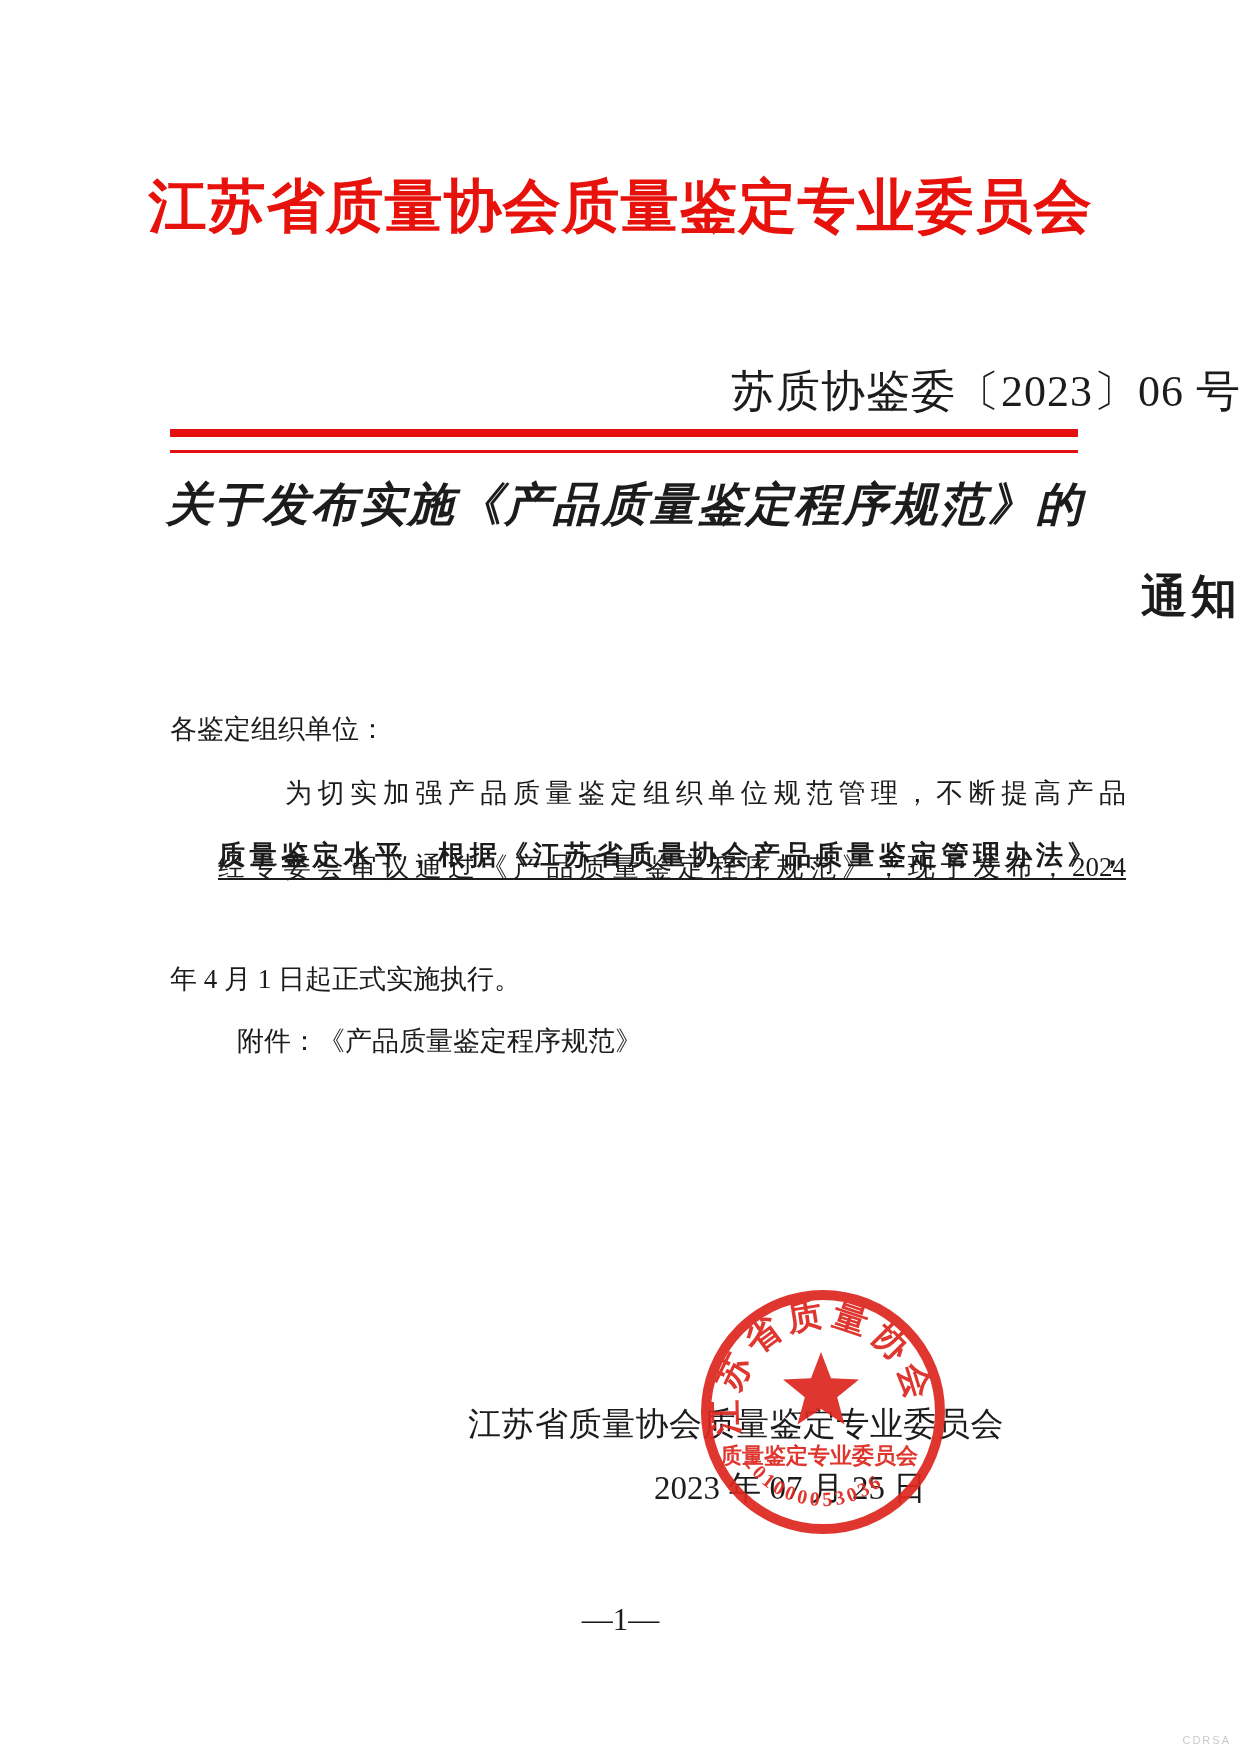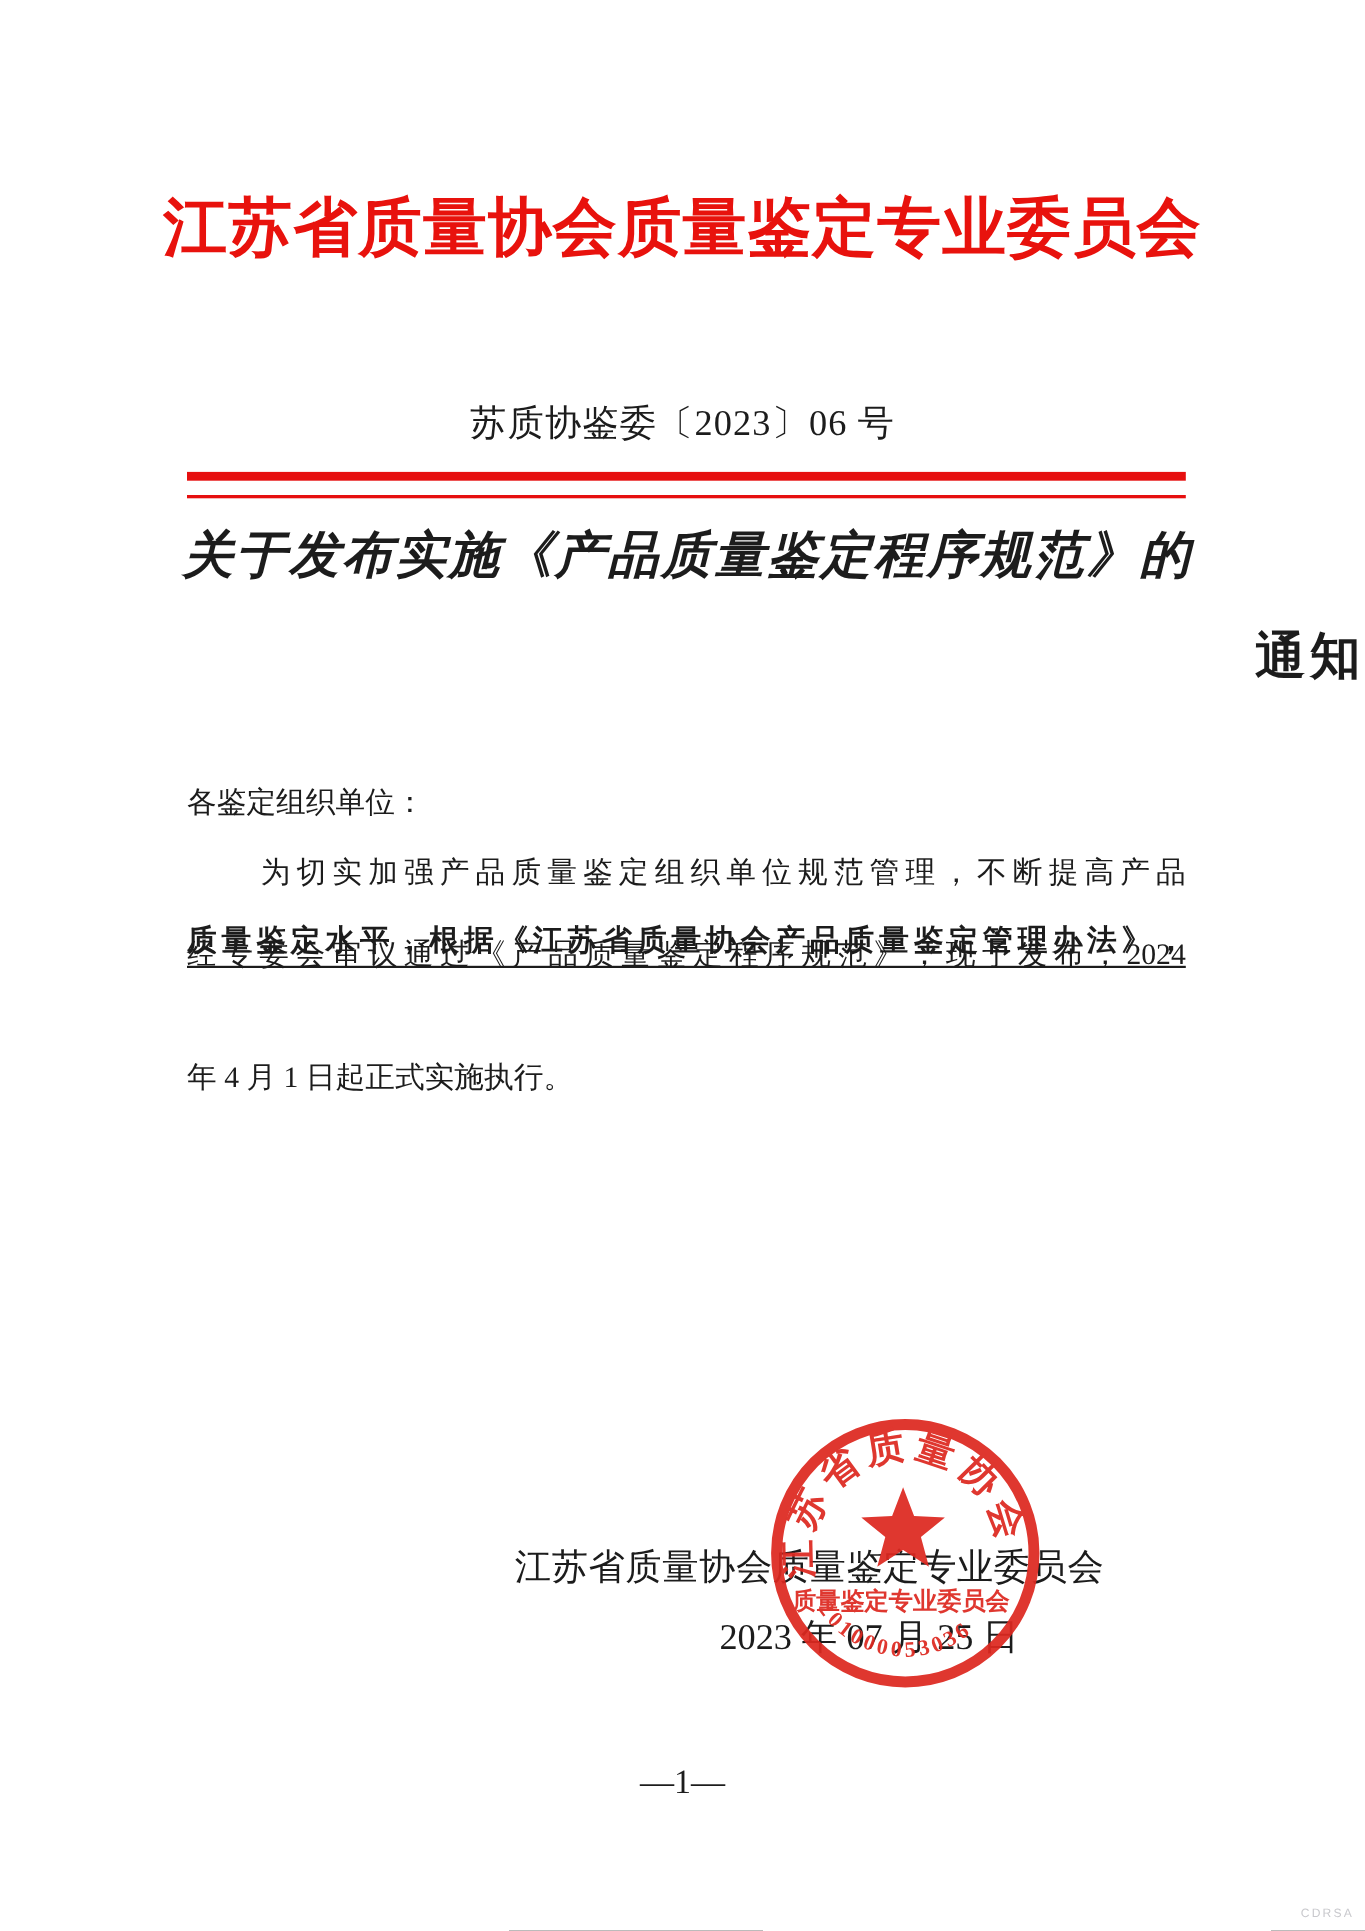--- a/index.html
+++ b/index.html
@@ -18,22 +18,22 @@
   .header-title {
     top: 168px; left: 0; width: 100%;
     text-align: center;
     font-size: 58px;
     font-weight: bold;
     color: var(--header-red, #e8120d);
     letter-spacing: 1px;
   }
   .doc-number {
     top: 362px; left: 0; width: 100%;
-    text-align: center;
-    font-size: 33px;
+    text-align: right;
+    font-size: 44px;
     letter-spacing: 1px;
   }
   .red-rule {
     top: 429px; left: 170px; width: 908px; height: 13px;
     border-top: 8px solid var(--rule-red, #e60f0f);
     border-bottom: 3px solid var(--rule-red, #e60f0f);
   }
   .title-l1 {
     top: 476px; left: 166px; width: 916px;
     font-size: 46px; font-weight: bold;
@@ -46,21 +46,21 @@
     font-size: 46px; font-weight: bold;
     text-align: right; letter-spacing: 4px;
   }
   .bline {
     left: 170px; width: 908px;
     font-size: 27px; line-height: 1.3;
     white-space: nowrap;
   }
   .bline.fill {
     white-space: normal;
-    text-align: justify; text-align-last: justify;
+    text-align: justify; text-align-last: justify; margin-left: 48px;
   }
   .bline.indent { padding-left: 67px; width: 841px; }
   .sal   { top: 712px; }
   .p1    { top: 776px; }
   .p2    { top: 838px; font-weight: bold; }
   .p3    { top: 850px; text-decoration: underline; }
   .p4    { top: 962px; }
   .attach{ top: 1024px; }
 
   .sig-org  { top: 1402px; left: 468px; font-size: 33px; letter-spacing: 0.5px; white-space: nowrap; }
@@ -108,20 +108,21 @@
   <div class="abs red-rule"></div>
 
   <div class="abs title-l1">关于发布实施《产品质量鉴定程序规范》的</div>
   <div class="abs title-l2">通知</div>
 
   <div class="abs bline sal">各鉴定组织单位：</div>
   <div class="abs bline fill indent p1">为切实加强产品质量鉴定组织单位规范管理，不断提高产品</div>
   <div class="abs bline fill p2">质量鉴定水平，根据《江苏省质量协会产品质量鉴定管理办法》，</div>
   <div class="abs bline fill p3">经专委会审议通过《产品质量鉴定程序规范》，现予发布，2024</div>
   <div class="abs bline p4">年 4 月 1 日起正式实施执行。</div>
+  <div class="abs bline indent attach">附件：《产品质量鉴定程序规范》</div>
 
   <div class="abs sig-org">江苏省质量协会质量鉴定专业委员会</div>
   <div class="abs sig-date">2023 年 07 月 25 日</div>
 
   <svg class="abs seal" viewBox="0 0 260 260" xmlns="http://www.w3.org/2000/svg">
     <defs>
       <path id="seal-arc-top" d="M 46.9 152.3 A 86 86 0 1 1 213.1 152.3" fill="none"></path>
       <path id="seal-arc-bottom" d="M 49.4 178.4 A 94 94 0 0 0 210.6 178.4" fill="none"></path>
     </defs>
     <circle class="seal-stroke" cx="130" cy="130" r="117" stroke-width="10"></circle>

